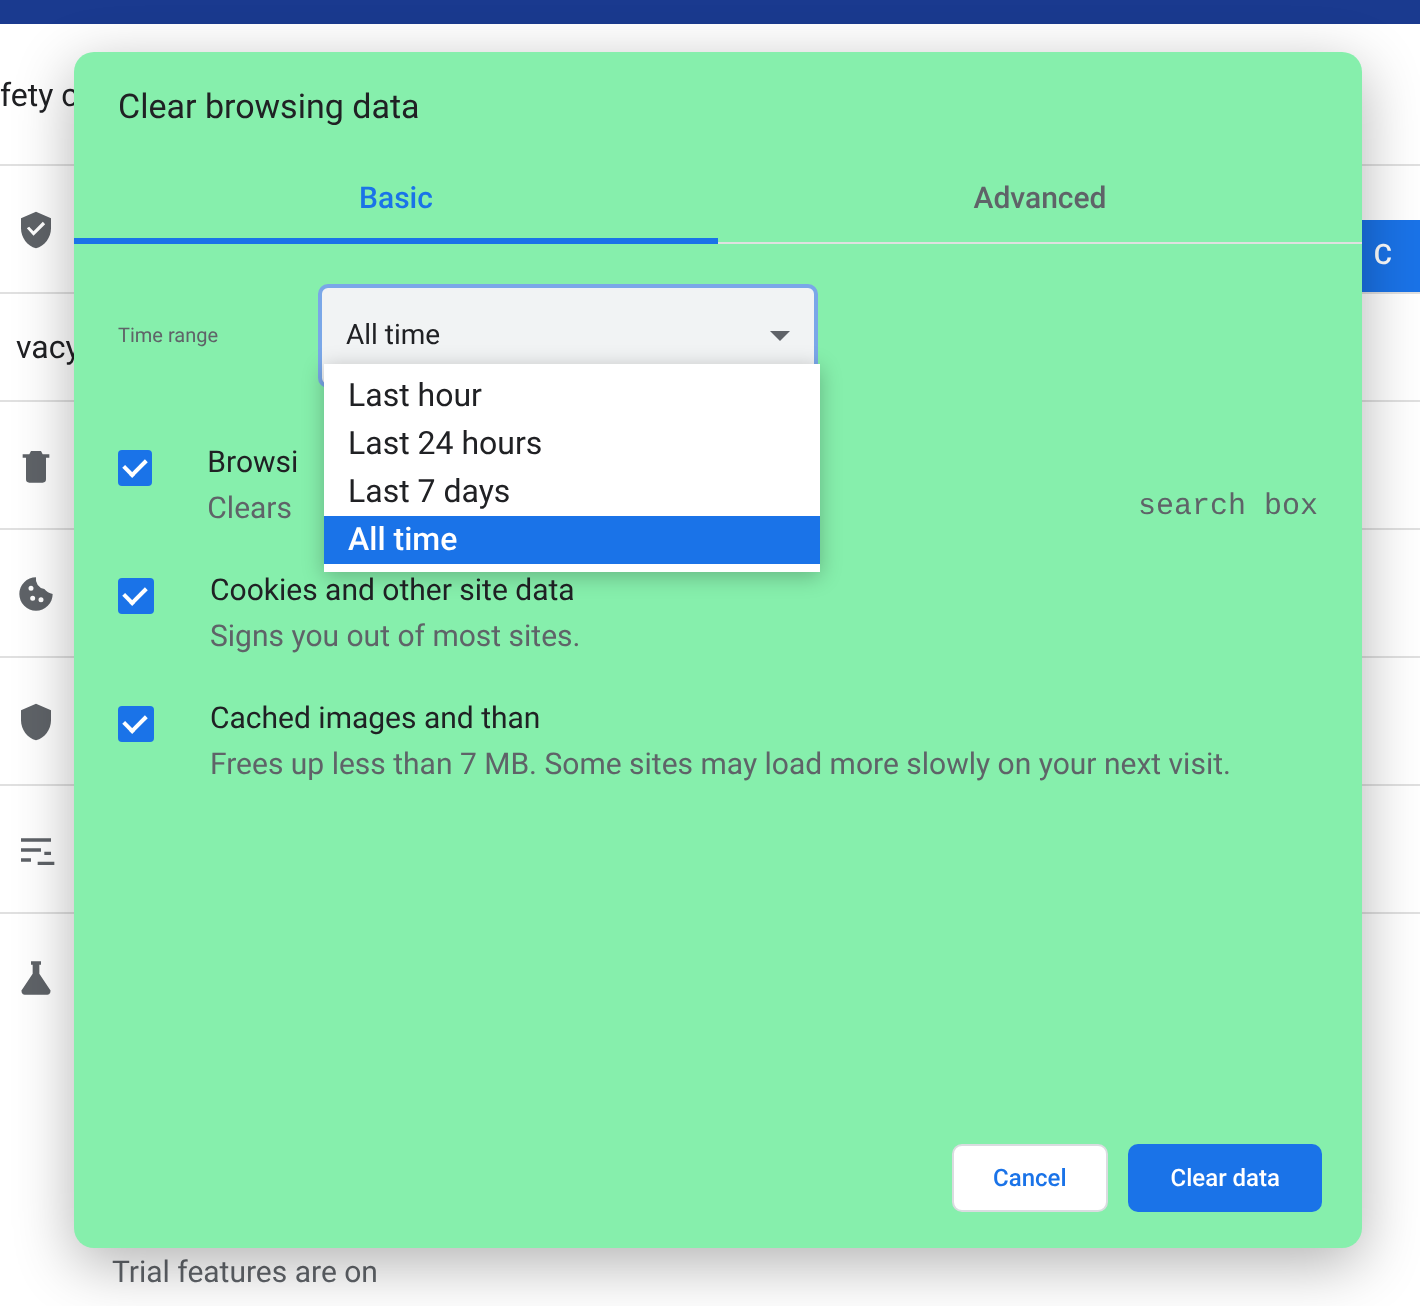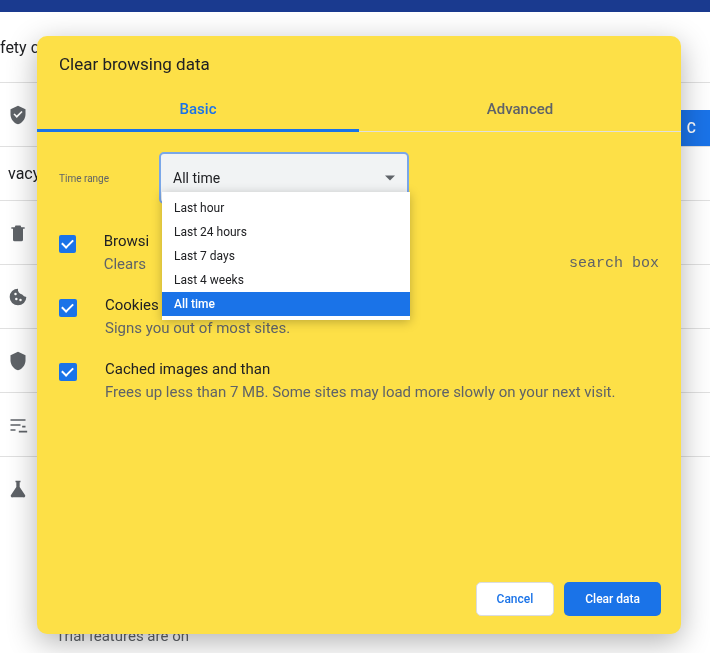--- a/index.html
+++ b/index.html
@@ -52,24 +52,24 @@
     bottom: 8px;
     font-size: 15px;
     color: #5f6368;
     margin-left: 10px;
   }
 
   
   .dialog {
     position: absolute;
     left: 37px;
-    top: 36px;
+    top: 26px;
     width: 644px;
     height: 598px;
-    background: #fde047;
+    background: #86efac;
     border-radius: 10px;
     box-shadow: 0 8px 30px rgba(0,0,0,0.30);
     display: flex;
     flex-direction: column;
   }
   .dialog-title {
     font-size: 17px;
     color: #202124;
     padding: 18px 22px 14px 22px;
   }
@@ -142,21 +142,21 @@
     position: absolute;
     left: 1px;
     top: 38px;
     width: 248px;
     background: #fff;
     box-shadow: 0 2px 10px rgba(0,0,0,0.25);
     z-index: 5;
     padding: 4px 0;
   }
   .dropdown-item {
-    font-size: 12px;
+    font-size: 16px;
     color: #202124;
     padding: 2px 12px;
     line-height: 20px;
     cursor: pointer;
   }
   .dropdown-item.selected {
     background: #1a73e8;
     color: #fff;
     font-weight: 500;
   }
@@ -295,21 +295,20 @@
     <div class="time-row">
       <span class="time-label">Time range</span>
       <div class="select">
         <span>All time</span>
         <span class="caret"></span>
 
         <div class="dropdown">
           <div class="dropdown-item">Last hour</div>
           <div class="dropdown-item">Last 24 hours</div>
           <div class="dropdown-item">Last 7 days</div>
-          <div class="dropdown-item">Last 4 weeks</div>
           <div class="dropdown-item selected">All time</div>
         </div>
       </div>
     </div>
 
     <div class="opt">
       <div class="cb"></div>
       <div class="opt-text" style="width:100%;">
         <div class="t1" style="display:flex;">
           <span>Browsi</span>

